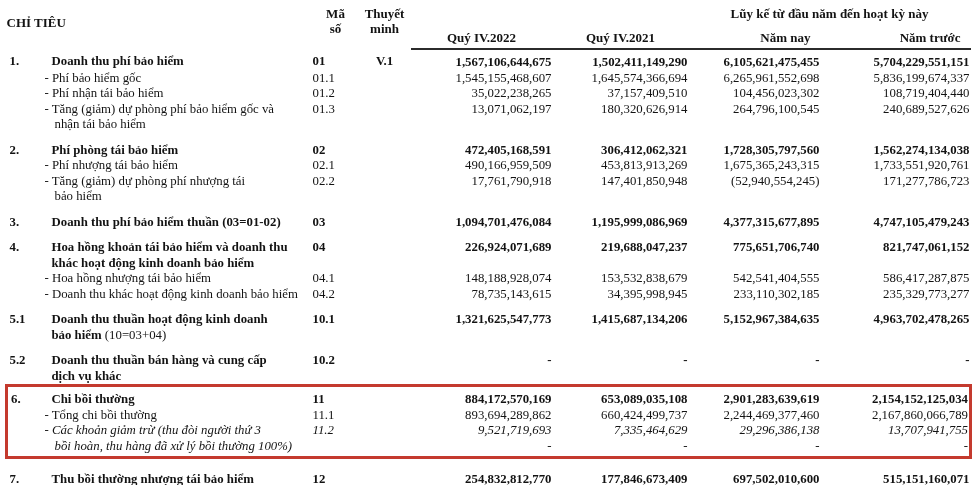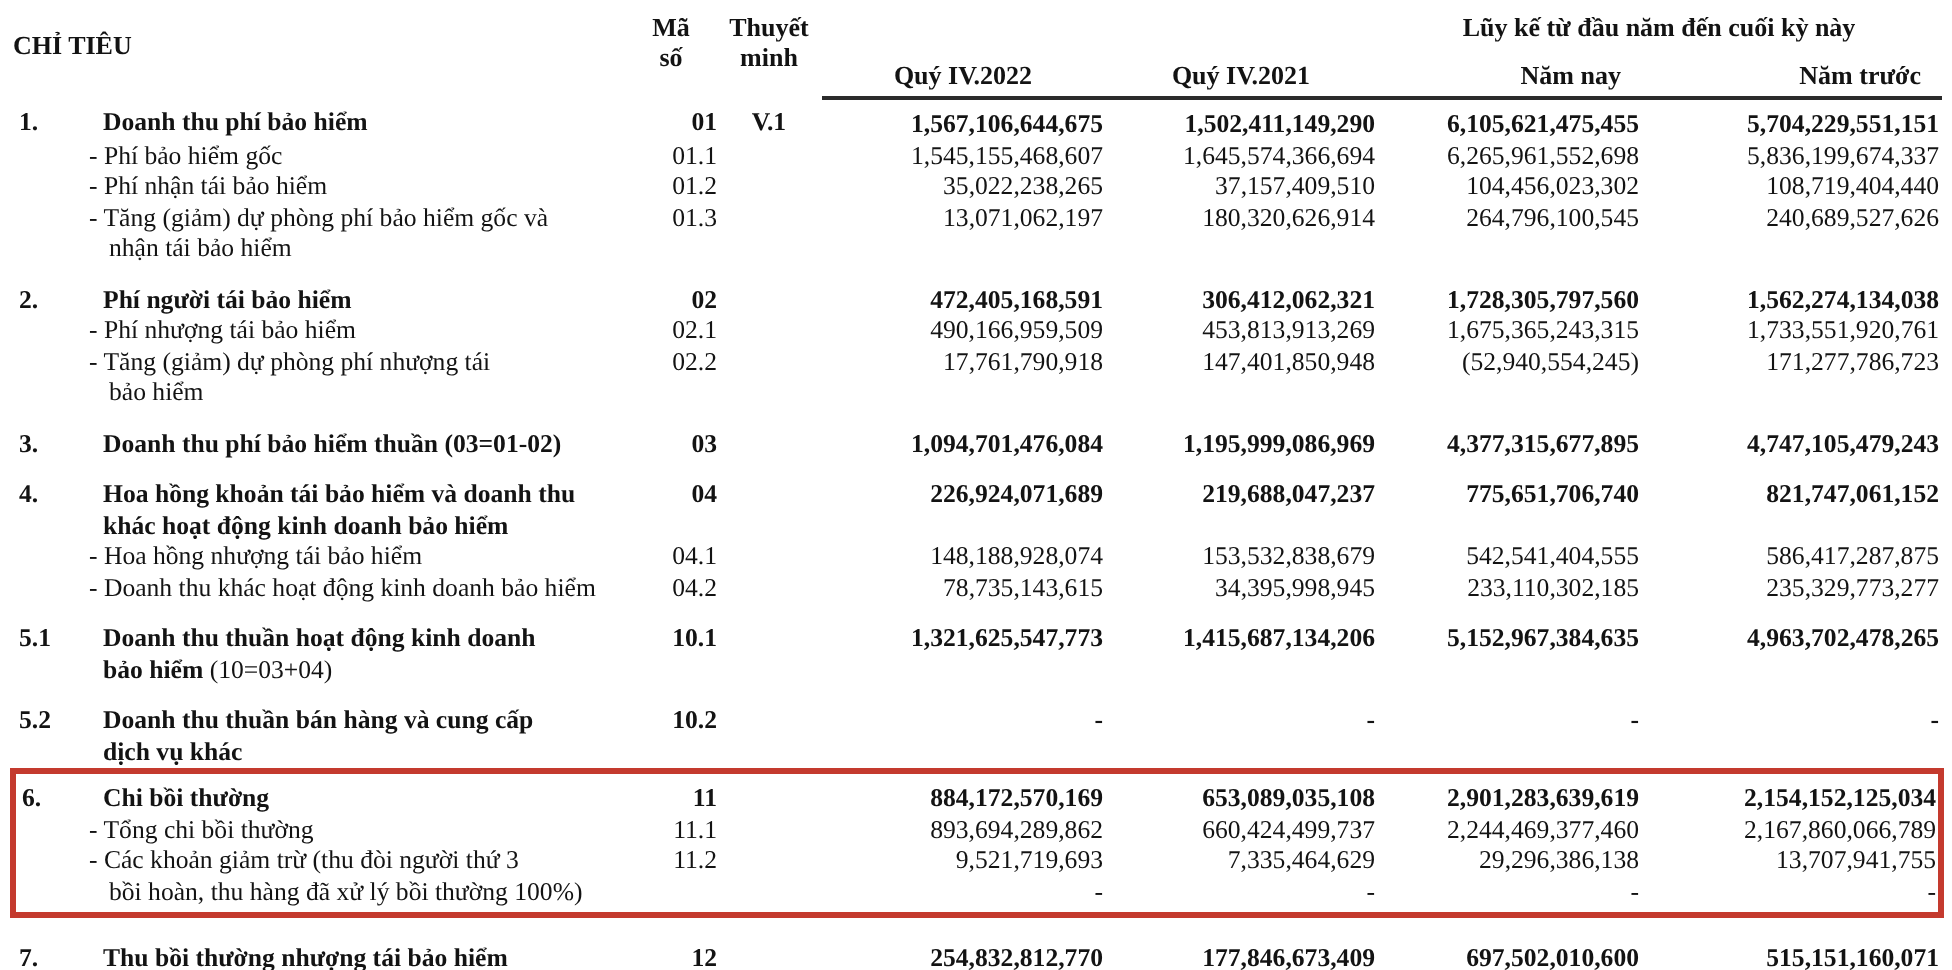--- a/index.html
+++ b/index.html
@@ -22,37 +22,37 @@
   .h-q.right { text-align:right; padding-right:10px; }
   .h-luyke { text-align:center; vertical-align:top; padding-top:3px; }
   thead tr:first-child { height:26px; }
   thead tr:last-child th { height:20px; }
 
   
   tbody td { line-height:15.5px; }
   tbody .l1, tbody .l2 { line-height:15.5px; }
   .c-no   { padding-left:3px; text-align:left; }
   .c-label{ text-align:left; }
-  .c-code { text-align:right; }
+  .c-code { text-align:left; }
   .c-note { text-align:center; }
   .c-num  { text-align:right; padding-right:1px; }
 
   tr.bold { font-weight:bold; }
   tr.section td { padding-top:10px; }
   tr.section:first-child td { padding-top:5px; }
   tr.section:last-child td { padding-top:13px; }
   tr.section .c-label .l1, tr.section .c-label .l2 { padding-left:7px; }
   .c-label .l2.sub-cont { padding-left:10px; }
   .suffix { font-weight:normal; }
 
   
   tr.hl td:first-child { border-left:3px solid var(--hl,#c43a2e); }
   tr.hl td:last-child  { border-right:3px solid var(--hl,#c43a2e); }
   tr.hl-start td { border-top:3px solid var(--hl,#c43a2e); padding-top:5px !important; }
-  tr.hl-end td   { border-bottom:3px solid var(--hl,#c43a2e); padding-bottom:2px; }
+  tr.hl-end td   { border-bottom:3px solid var(--hl,#c43a2e); padding-bottom:2px;font-style:italic; }
 </style>
 </head>
 <body>
 
 <div class="page">
   <table>
     <colgroup>
       <col style="width:38px">
         <col style="width:268px">
         <col style="width:46px">
@@ -68,21 +68,21 @@
         <th rowspan="2" class="h-maso">
           <div>Mã</div>
           <div>số</div>
         </th>
         <th rowspan="2" class="h-tm">
           <div>Thuyết</div>
           <div>minh</div>
         </th>
         <th rowspan="2" class="h-q">Quý IV.2022</th>
         <th rowspan="2" class="h-q">Quý IV.2021</th>
-        <th colspan="2" class="h-luyke">Lũy kế từ đầu năm đến cuối kỳ này</th>
+        <th colspan="2" class="h-luyke">Lũy kế từ đầu năm đến hoạt kỳ này</th>
       </tr>
       <tr>
         <th class="h-q right">Năm nay</th>
         <th class="h-q right">Năm trước</th>
       </tr>
     </thead>
     <tbody>
         <tr class="section bold">
     <td class="c-no">
             <div class="l1">1.</div>
@@ -189,21 +189,21 @@
           </td>
     <td class="c-num">
             <div class="l1">240,689,527,626</div>
           </td>
   </tr>
         <tr class="section bold">
     <td class="c-no">
             <div class="l1">2.</div>
           </td>
     <td class="c-label">
-      <div class="l1">Phí người tái bảo hiểm</div>
+      <div class="l1">Phí phòng tái bảo hiểm</div>
 
     </td>
     <td class="c-code">
             <div class="l1">02</div>
           </td>
     <td class="c-note">
             <div class="l1"></div>
           </td>
     <td class="c-num">
             <div class="l1">472,405,168,591</div>

